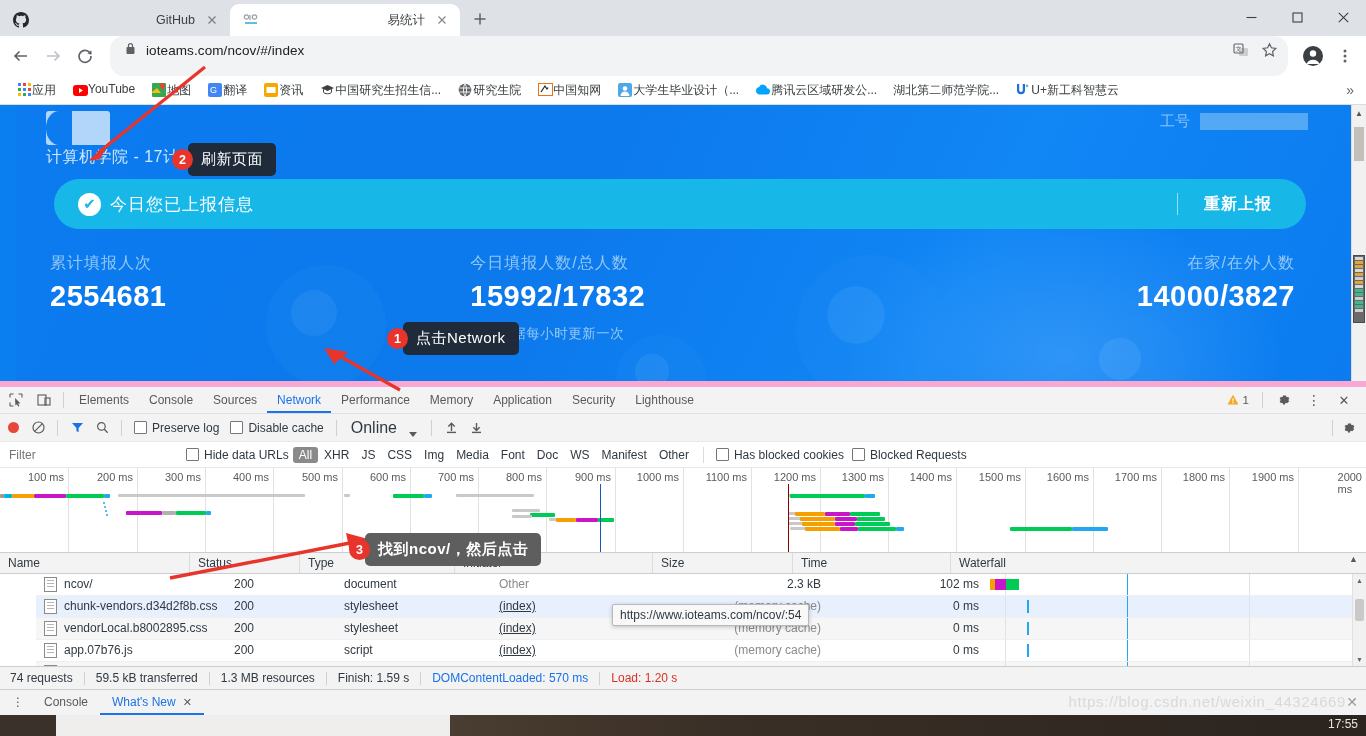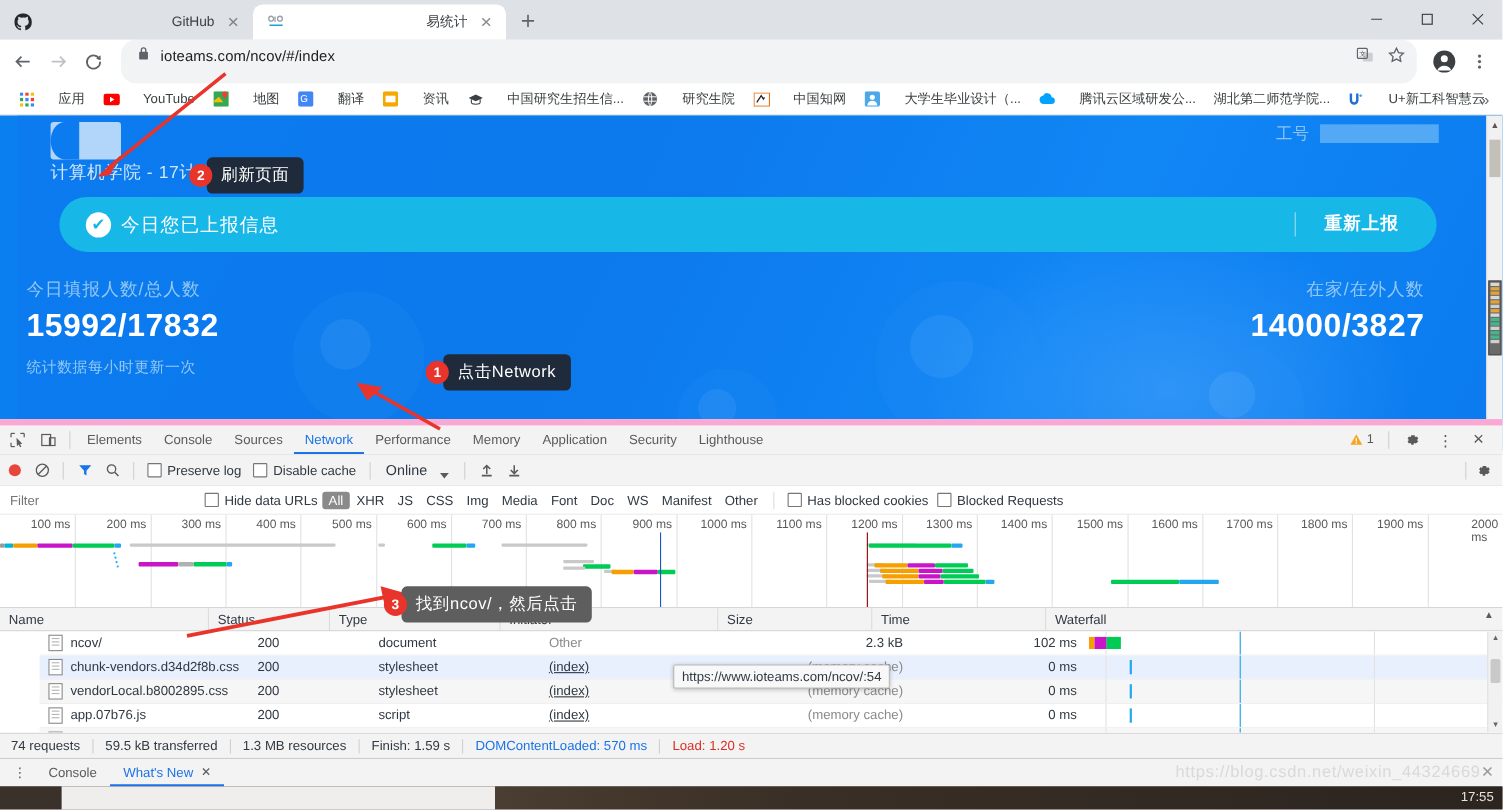--- a/index.html
+++ b/index.html
@@ -31,21 +31,21 @@
   .omnibox{flex:1;height:28px;background:#f1f3f4;border-radius:14px;display:flex;align-items:center;
            padding:0 6px 12px 14px;margin:0 8px;gap:9px;}
   .omnibox .urltext{flex:1;font-size:13.5px;color:#202124;letter-spacing:.1px;}
   .omni-right{display:flex;align-items:center;gap:2px;}
   .omni-right .tbtn{width:26px;height:26px;}
   .profile{width:30px;height:30px;display:flex;align-items:center;justify-content:center;}
 
   
   .bookmarks{height:28px;background:#fff;display:flex;align-items:center;padding:0 8px;gap:0;
              border-bottom:1px solid #dadce0;font-size:12px;color:#3c4043;position:relative;}
-  .bm{display:flex;align-items:center;gap:21px;padding:3px 8px;white-space:nowrap;max-width:175px;overflow:hidden;}
+  .bm{display:flex;gap:0;padding:3px 8px;white-space:nowrap;max-width:175px;overflow:hidden;}
   .bm .bmlabel{overflow:hidden;text-overflow:ellipsis;white-space:nowrap;}
   .bmico{width:16px;height:16px;flex:0 0 16px;display:flex;align-items:center;justify-content:center;font-size:11px;}
   .bm-overflow{position:absolute;right:6px;color:#5f6368;font-size:14px;padding:2px 6px;}
 
   
   .viewport{position:relative;height:305px;background:#0a7ff0;overflow:hidden;}
   .page{position:absolute;left:16px;top:0;right:14px;bottom:0;
         background:linear-gradient(115deg,#0b7bef 0%,#0c79ec 40%,#1186f5 70%,#0b7bef 100%);overflow:hidden;}
   .virus{position:absolute;border-radius:50%;opacity:.16;background:radial-gradient(circle at 40% 40%,#7fc4ff 0 22%,transparent 23%),#2b93f7;}
   .glow{position:absolute;right:60px;top:100px;width:460px;height:300px;border-radius:50%;
@@ -88,21 +88,21 @@
   .dt-tab{padding:0 10px;height:26px;line-height:26px;color:#5a5a5a;font-size:12px;white-space:nowrap;}
   .dt-tab.sel{color:#1a73e8;box-shadow:inset 0 -2px 0 #1a73e8;}
   .dt-right{margin-left:auto;display:flex;align-items:center;gap:2px;padding-right:6px;}
   .warnbadge{display:flex;align-items:center;gap:4px;color:#5a5a5a;font-size:11.5px;padding:0 6px;}
 
   .dt-toolbar{height:27px;display:flex;align-items:center;gap:3px;padding:0 6px;border-bottom:1px solid #e8e8e8;background:#f3f3f3;}
   .recdot{width:11px;height:11px;border-radius:50%;background:#e8453c;margin:0 5px 0 2px;}
   .iconbtn{width:22px;height:22px;display:flex;align-items:center;justify-content:center;color:#5a5a5a;}
   .chk-inline{display:flex;align-items:center;gap:5px;font-size:12px;color:#303942;padding:0 4px;white-space:nowrap;}
   .cbox{width:11px;height:11px;border:1px solid #767676;background:#fff;border-radius:1px;flex:0 0 11px;}
-  .throttle{display:flex;align-items:flex-end;gap:12px;font-size:13px;color:#303942;padding:0 6px;}
+  .throttle{display:flex;align-items:flex-end;gap:12px;font-size:16px;color:#303942;padding:0 6px;}
   .caret{width:0;height:0;border-left:4px solid transparent;border-right:4px solid transparent;border-top:5px solid #5a5a5a;}
 
   .dt-filterbar{height:25px;display:flex;align-items:center;gap:0;padding:0 0 0 6px;border-bottom:1px solid #e8e8e8;background:#fff;}
   .filterinput{width:170px;height:18px;border:1px solid transparent;color:#999;font-size:12px;line-height:18px;}
   .vdiv{width:1px;height:16px;background:#dcdcdc;margin:0 8px;}
   .ftype{padding:1px 6px;font-size:12px;color:#303942;border-radius:3px;}
   .ftype.on{background:#8a8a8a;color:#fff;}
 
   .overview{height:84px;position:relative;border-bottom:1px solid #cdcdcd;background:#fff;overflow:hidden;}
   .ovgrid{position:absolute;inset:0;}
@@ -150,21 +150,21 @@
   
   .tooltip-url{position:absolute;background:#f8f8f8;border:1px solid #b9b9b9;box-shadow:0 1px 4px rgba(0,0,0,.22);
                font-size:12px;color:#303942;padding:3px 7px;border-radius:2px;z-index:40;white-space:nowrap;}
   .callout{position:absolute;z-index:60;display:flex;align-items:center;}
   .callout .num{width:21px;height:21px;border-radius:50%;background:#e8342a;color:#fff;font-size:12.5px;
                 display:flex;align-items:center;justify-content:center;font-weight:bold;z-index:2;}
   .callout .bubble{background:#1f2b3a;color:#fff;font-size:15px;padding:7px 13px;border-radius:5px;
                    margin-left:-5px;position:relative;white-space:nowrap;letter-spacing:.5px;}
   .callout .bubble:before{content:"";position:absolute;left:-6px;top:50%;transform:translateY(-50%);
                           border-top:7px solid transparent;border-bottom:7px solid transparent;border-right:7px solid #1f2b3a;}
-  .callout.gray .bubble{background:#5e5e5e;}
+  .callout.gray .bubble{background:#5e5e5e;font-weight:bold;}
   .arrowsvg{position:absolute;z-index:55;pointer-events:none;}
 
   .watermark{position:absolute;right:20px;bottom:26px;color:#d9d9d9;font-size:15px;z-index:70;
              letter-spacing:.6px;white-space:nowrap;}
   .drawerclose{position:absolute;right:8px;bottom:26px;color:#9a9a9a;font-size:14px;z-index:70;}
 
   .taskbar{position:absolute;left:0;right:0;bottom:0;height:21px;background:#2b241f;}
   .taskbar .tbseg1{position:absolute;left:0;top:0;bottom:0;width:56px;background:#3a312a;}
   .taskbar .tbseg2{position:absolute;left:56px;top:0;bottom:0;width:394px;background:#f0eeec;}
   .taskbar .tbseg3{position:absolute;left:450px;top:0;right:0;bottom:0;
@@ -416,20 +416,24 @@
         <span class="blk"></span>
       </div>
 
       <div class="notice">
         <span class="chk">✔</span>
         <span class="ntext">今日您已上报信息</span>
         <span class="resub">重新上报</span>
       </div>
 
       <div class="stats">
+        <div class="stat">
+          <div class="slabel">累计填报人次</div>
+          <div class="sval">2554681</div>
+        </div>
         <div class="stat" style="padding-left:8px;">
           <div class="slabel">今日填报人数/总人数</div>
           <div class="sval">15992/17832</div>
           <div class="snote">统计数据每小时更新一次</div>
         </div>
         <div class="stat right">
           <div class="slabel">在家/在外人数</div>
           <div class="sval">14000/3827</div>
         </div>
       </div>

